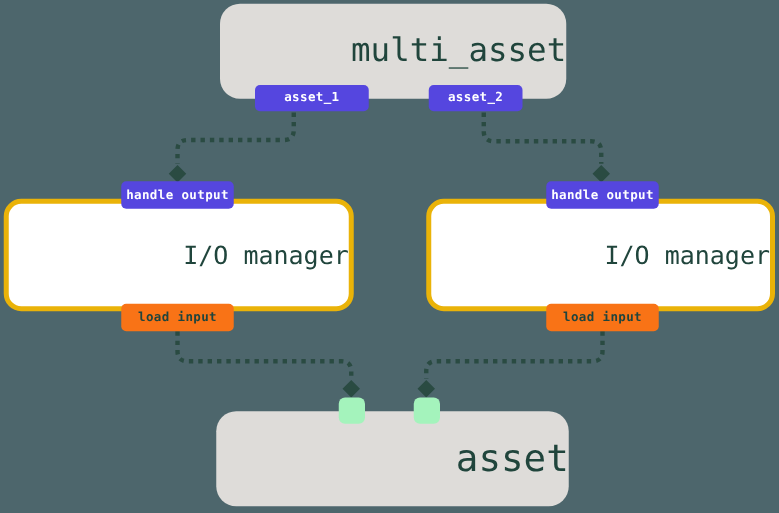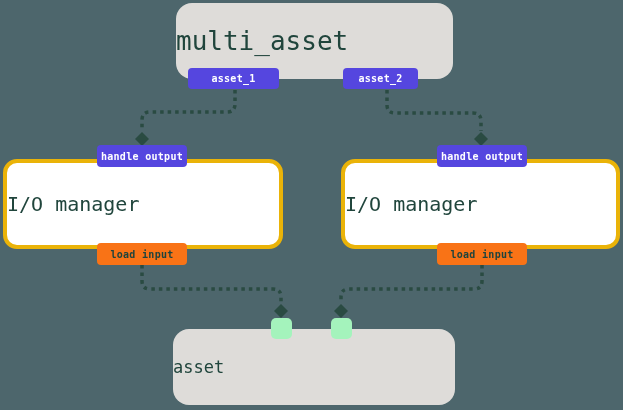--- a/index.html
+++ b/index.html
@@ -12,56 +12,56 @@
     width: 623px;
     height: 410px;
     background: #4D666C;
     overflow: hidden;
   }
   .node {
     position: absolute;
     box-sizing: border-box;
     display: flex;
     align-items: center;
-    justify-content: flex-start;
+    justify-content: flex-end;
   }
   .node-gray {
     background: #DEDCD9;
     border-radius: 16px;
     color: #20453C;
   }
   .node-white {
     background: #FFFFFF;
     border: 4px solid #eab308;
     border-radius: 14px;
     color: #20453C;
   }
   .multi-asset-node { left: 176px; top: 3px; width: 277px; height: 76px; font-size: 26px; }
   .io-left  { left: 3px;   top: 159px; width: 280px; height: 90px; font-size: 20px; }
   .io-right { left: 341px; top: 159px; width: 279px; height: 90px; font-size: 20px; }
-  .asset-node { left: 173px; top: 329px; width: 282px; height: 76px; font-size: 17px; }
+  .asset-node { left: 173px; top: 329px; width: 282px; height: 76px; font-size: 30px; }
 
   .badge {
     position: absolute;
     box-sizing: border-box;
     display: flex;
     align-items: center;
     justify-content: center;
     height: 21px;
     border-radius: 4px;
     font-size: 10px;
     font-weight: bold;
     letter-spacing: 0.3px;
     white-space: nowrap;
     z-index: 4;
   }
   .badge-purple { background: #5546DF; color: #FFFFFF; }
   .badge-green  { background: #f97316; color: #1F443D; }
 
-  .badge-asset1 { left: 188px; top: 68px; width: 91px; }
+  .badge-asset1 { left: 204px; top: 68px; width: 91px; }
   .badge-asset2 { left: 343px; top: 68px; width: 75px; }
   .badge-handle-left  { left: 97px;  top: 145px; width: 90px; height: 22px; }
   .badge-handle-right { left: 437px; top: 145px; width: 90px; height: 22px; }
   .badge-load-left    { left: 97px;  top: 243px; width: 90px; height: 22px; }
   .badge-load-right   { left: 437px; top: 243px; width: 90px; height: 22px; }
 
   .port {
     position: absolute;
     width: 21px;
     height: 21px;

